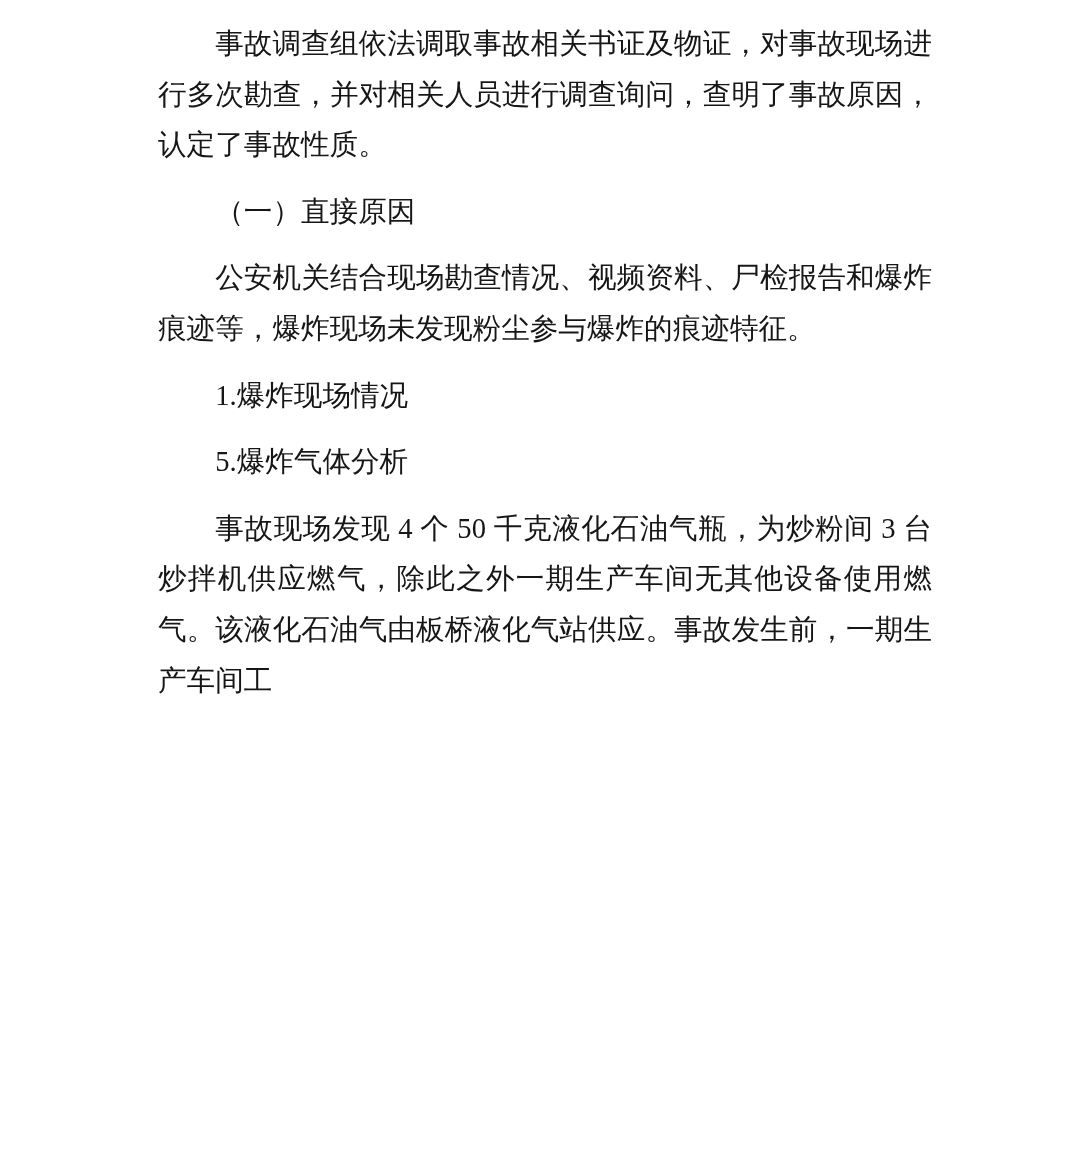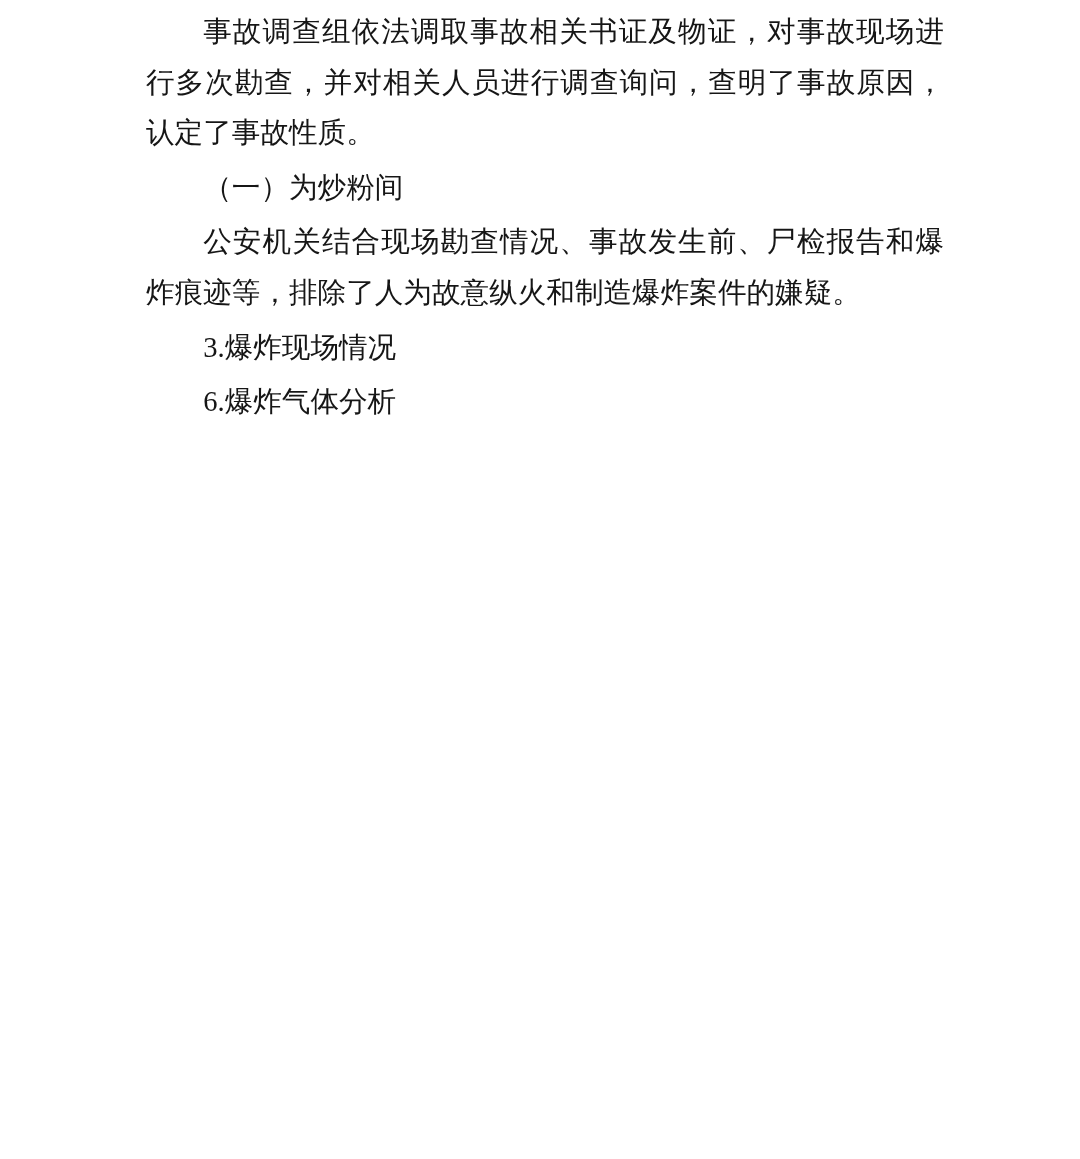--- a/index.html
+++ b/index.html
@@ -25,39 +25,40 @@
     left: 142px;
     top: 3px;
     width: 806px;
     color: #161616;
     font-family: "Liberation Serif", "DejaVu Serif", serif;
     font-size: 28.6px;
     line-height: 50.6px;
     text-align: justify;
   }
   .block {
-    margin: 4px;
+    margin: 16px;
     padding: 0;
     text-indent: 2em;
   }
   .block.heading {
     text-align: left;
   }
   .seg {
     font-weight: normal;
   }
   .seg.bold {
     font-weight: 700;
     font-family: "Liberation Sans", "DejaVu Sans", sans-serif;
   }
 </style>
 </head>
 <body>
 
 <div class="page">
   <div class="doc" id="doc">
       <p class="block paragraph"><span class="seg">事故调查组依法调取事故相关书证及物证，对事故现场进行多次勘查，并对相关人员进行调查询问，查明了事故原因，认定了事故性质。</span></p>
-      <p class="block heading"><span class="seg">（一）为炒粉间</span></p>
-      <p class="block paragraph"><span class="seg">公安机关结合现场勘查情况、事故发生前、尸检报告和爆炸痕迹等，排除了人为故意纵火和制造爆炸案件的嫌疑。</span></p>
-      <p class="block heading"><span class="seg">3.爆炸现场情况</span></p>
-      <p class="block heading"><span class="seg">6.爆炸气体分析</span></p>
+      <p class="block heading"><span class="seg">（一）直接原因</span></p>
+      <p class="block paragraph"><span class="seg">公安机关结合现场勘查情况、视频资料、尸检报告和爆炸痕迹等，爆炸现场未发现粉尘参与爆炸的痕迹特征。</span></p>
+      <p class="block heading"><span class="seg">1.爆炸现场情况</span></p>
+      <p class="block heading"><span class="seg">5.爆炸气体分析</span></p>
+      <p class="block paragraph"><span class="seg">事故现场发现 4 个 50 千克液化石油气瓶，为炒粉间 3 台炒拌机供应燃气，除此之外一期生产车间无其他设备使用燃气。该液化石油气由板桥液化气站供应。事故发生前，一期生产车间工</span></p>
     </div>
 </div>
 
 </body></html>

